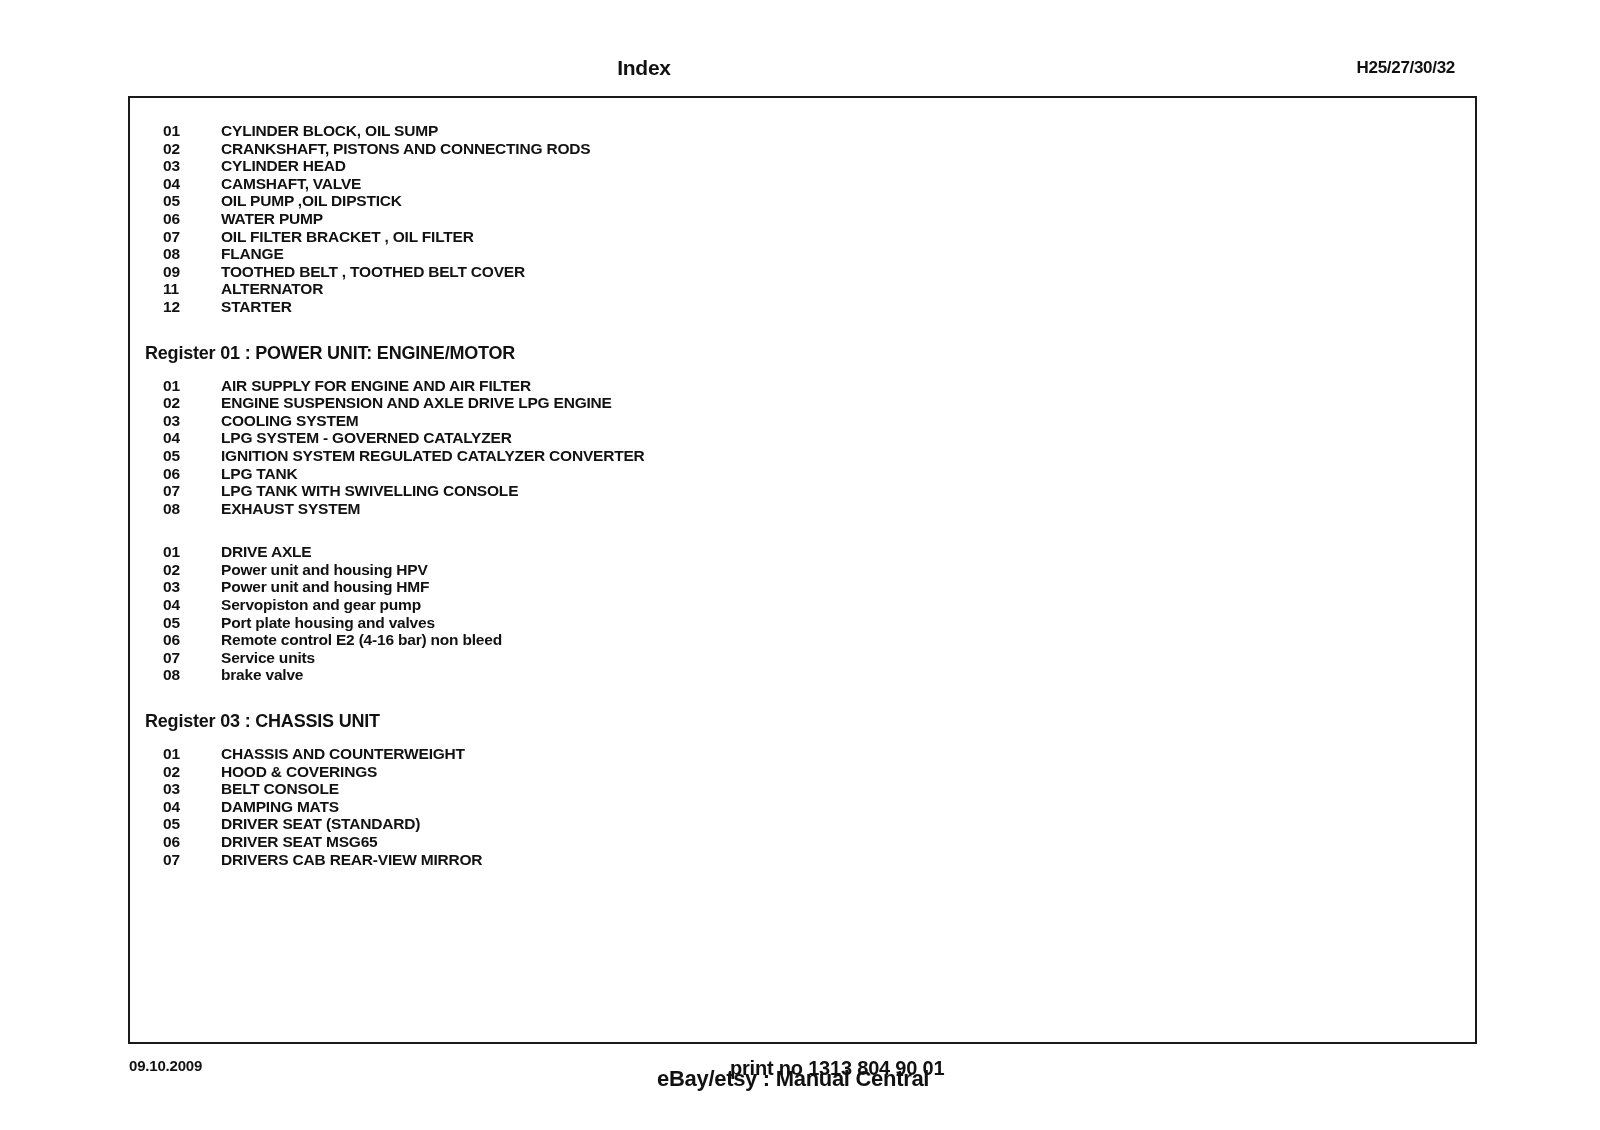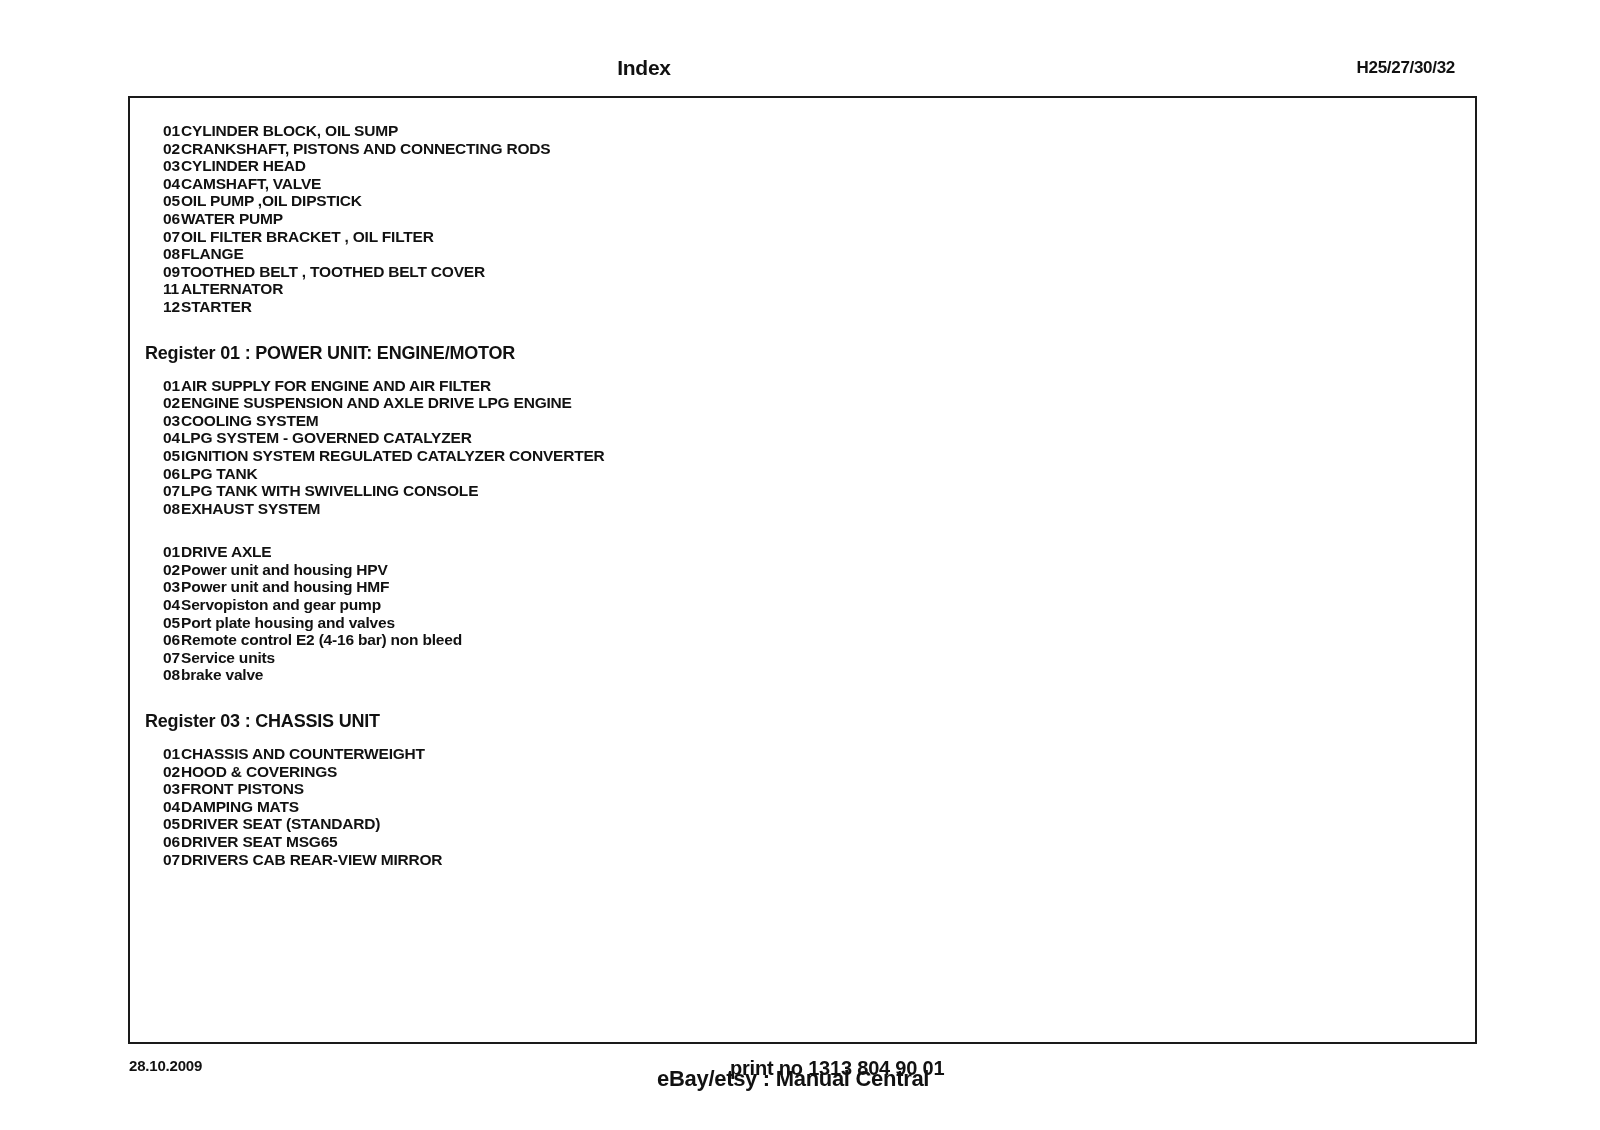--- a/index.html
+++ b/index.html
@@ -23,21 +23,21 @@
   .register { margin-bottom: 0; }
   .reg-title {
     font-size: 18px; font-weight: bold; letter-spacing: -0.2px;
     height: 22px; line-height: 22px; margin-bottom: 13px;
   }
   .items { margin: 0; padding: 0; list-style: none; }
   .item {
     display: flex; height: 17.6px; line-height: 17.6px;
     font-size: 15.5px; font-weight: bold; letter-spacing: -0.2px;
   }
-  .num { width: 18px; margin-left: 18px; }
+  .num { width: 18px; margin-left: 18px; margin-right: 40px; }
   .gap { height: 26px; }
   .footer-date {
     position: absolute; left: 129px; top: 1057px; font-size: 15px; font-weight: bold;
     letter-spacing: -0.2px;
   }
   .footer-print {
     position: absolute; left: 730px; top: 1057px; font-size: 20px; font-weight: bold;
     letter-spacing: -0.2px;
   }
   .watermark {
@@ -188,21 +188,21 @@
       <li class="item">
           <span class="num">01</span>
           <span>CHASSIS AND COUNTERWEIGHT</span>
         </li>
       <li class="item">
           <span class="num">02</span>
           <span>HOOD &amp; COVERINGS</span>
         </li>
       <li class="item">
           <span class="num">03</span>
-          <span>FRONT PISTONS</span>
+          <span>BELT CONSOLE</span>
         </li>
       <li class="item">
           <span class="num">04</span>
           <span>DAMPING MATS</span>
         </li>
       <li class="item">
           <span class="num">05</span>
           <span>DRIVER SEAT (STANDARD)</span>
         </li>
       <li class="item">
@@ -210,15 +210,15 @@
           <span>DRIVER SEAT MSG65</span>
         </li>
       <li class="item">
           <span class="num">07</span>
           <span>DRIVERS CAB REAR-VIEW MIRROR</span>
         </li>
     </ul>
   </div>
 </div>
 
-<div class="footer-date">28.10.2009</div>
+<div class="footer-date">09.10.2009</div>
 <div class="footer-print">print no 1313 804 90 01</div>
 <div class="watermark">eBay/etsy : Manual Central</div>
 
 </body></html>

